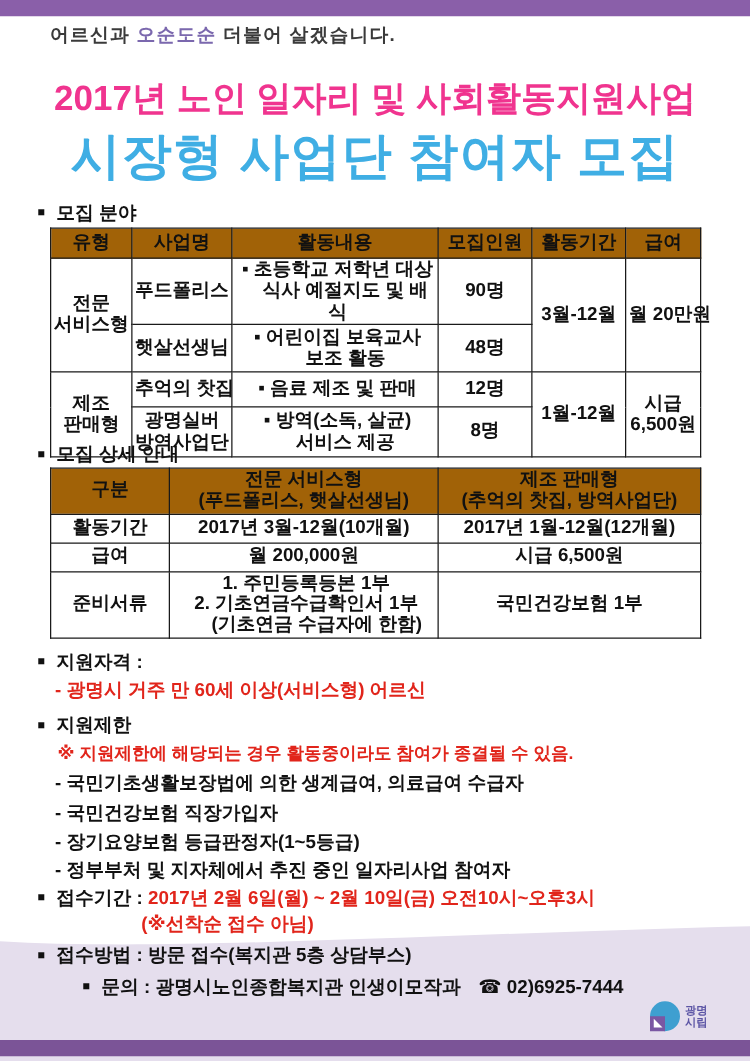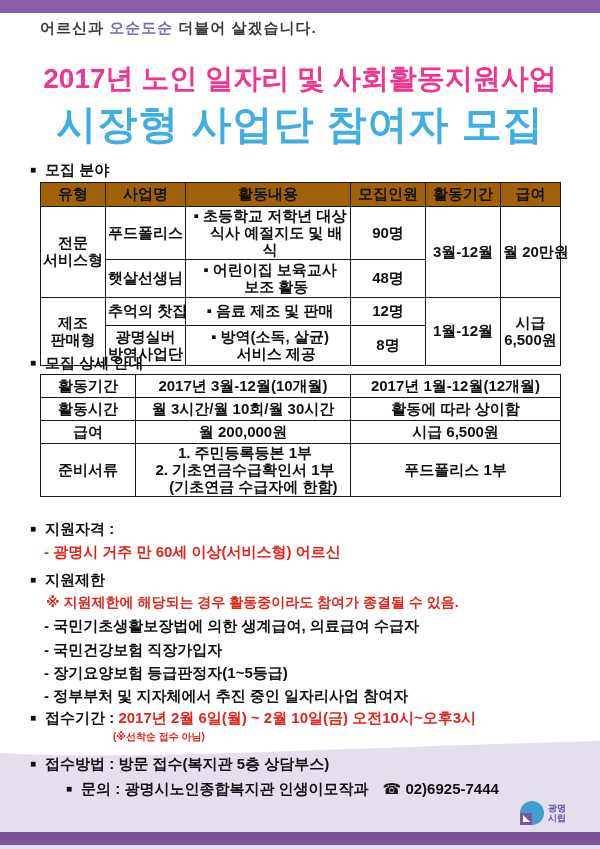--- a/index.html
+++ b/index.html
@@ -33,21 +33,21 @@
   .t2 tr.hd{height:30px;} .t2 tr.rw{height:23px;} .t2 tr.rlast{height:48px;}
   td.desc{text-align:center;padding-left:6px;}
   .qual-t{top:520px;left:30px;}
   .qual-i{top:543px;left:44px;font-size:15px;font-weight:bold;color:#E1251B;}
   .rest-t{top:571px;left:30px;text-align:center;}
   .rest-n{top:594px;left:46px;font-size:14px;font-weight:bold;color:#E1251B;}
   .itm{font-size:15px;font-weight:bold;color:#111;left:44px;}
   .i0{top:617px;} .i1{top:641px;} .i2{top:664px;} .i3{top:687px;}
   .period{top:709px;left:30px;font-size:15px;font-weight:bold;}
   .period .red,.red{color:#E1251B;}
-  .period2{top:730px;left:113px;font-size:10px;font-weight:bold;color:#E1251B;}
+  .period2{top:730px;left:113px;font-size:15px;font-weight:bold;color:#E1251B;}
   .method{top:755px;left:30px;font-size:15px;font-weight:bold;}
   .contact{top:780px;left:30px;font-size:15px;font-weight:bold;margin-left:36px;}
   .contact .ph{margin-left:14px;}
   .logo-row{top:801px;right:34px;display:flex;align-items:center;gap:4px;}
   .logo-circle{position:relative;width:24px;height:24px;border-radius:50%;background:#3E9FD0;display:inline-block;flex:0 0 auto;}
   .logo-sq{position:absolute;left:0;bottom:0;width:12px;height:12px;background:#7A57A3;}
   .logo-arrow{position:absolute;left:3px;bottom:3px;width:0;height:0;
     border-left:7px solid transparent;border-top:7px solid #ffffff;transform:rotate(180deg);}
   .logo-small{font-size:9px;line-height:1.15;font-weight:bold;color:#5C55A5;text-align:center;}
   .logo-name{font-size:21px;font-weight:800;color:#1C2A56;letter-spacing:0.5px;}
@@ -129,41 +129,43 @@
   <div class="abs sec-h h2"><span class="blt">■</span><span>모집 상세 안내</span></div>
 
   <div class="abs t2-wrap">
     <table class="t2">
       <colgroup>
           <col style="width:95px">
           <col style="width:215px">
           <col style="width:210px">
         </colgroup>
       <tbody>
+          <tr class="hd">
+        <th>구분</th>
+        <th class="pre">전문 서비스형
+(푸드폴리스, 햇살선생님)</th>
+        <th class="pre">제조 판매형
+(추억의 찻집, 방역사업단)</th>
+      </tr>
       <tr class="rw">
         <td>활동기간</td>
         <td>2017년 3월-12월(10개월)</td>
         <td>2017년 1월-12월(12개월)</td>
-      </tr>
-      <tr class="rw">
-        <td>활동시간</td>
-        <td>월 3시간/월 10회/월 30시간</td>
-        <td>활동에 따라 상이함</td>
       </tr>
       <tr class="rw">
         <td>급여</td>
         <td>월 200,000원</td>
         <td>시급 6,500원</td>
       </tr>
       <tr class="rlast">
         <td>준비서류</td>
         <td class="desc pre">1. 주민등록등본 1부
 2. 기초연금수급확인서 1부
 &nbsp;&nbsp;&nbsp;&nbsp;(기초연금 수급자에 한함)</td>
-        <td>푸드폴리스 1부</td>
+        <td>국민건강보험 1부</td>
       </tr>
     </tbody>
       </table>
   </div>
 
   <div class="abs sec-h qual-t"><span class="blt">■</span><span>지원자격 :</span></div>
   <div class="abs qual-i">- 광명시 거주 만 60세 이상(서비스형) 어르신</div>
 
   <div class="abs sec-h rest-t"><span class="blt">■</span><span>지원제한</span></div>
   <div class="abs rest-n">※ 지원제한에 해당되는 경우 활동중이라도 참여가 종결될 수 있음.</div>

